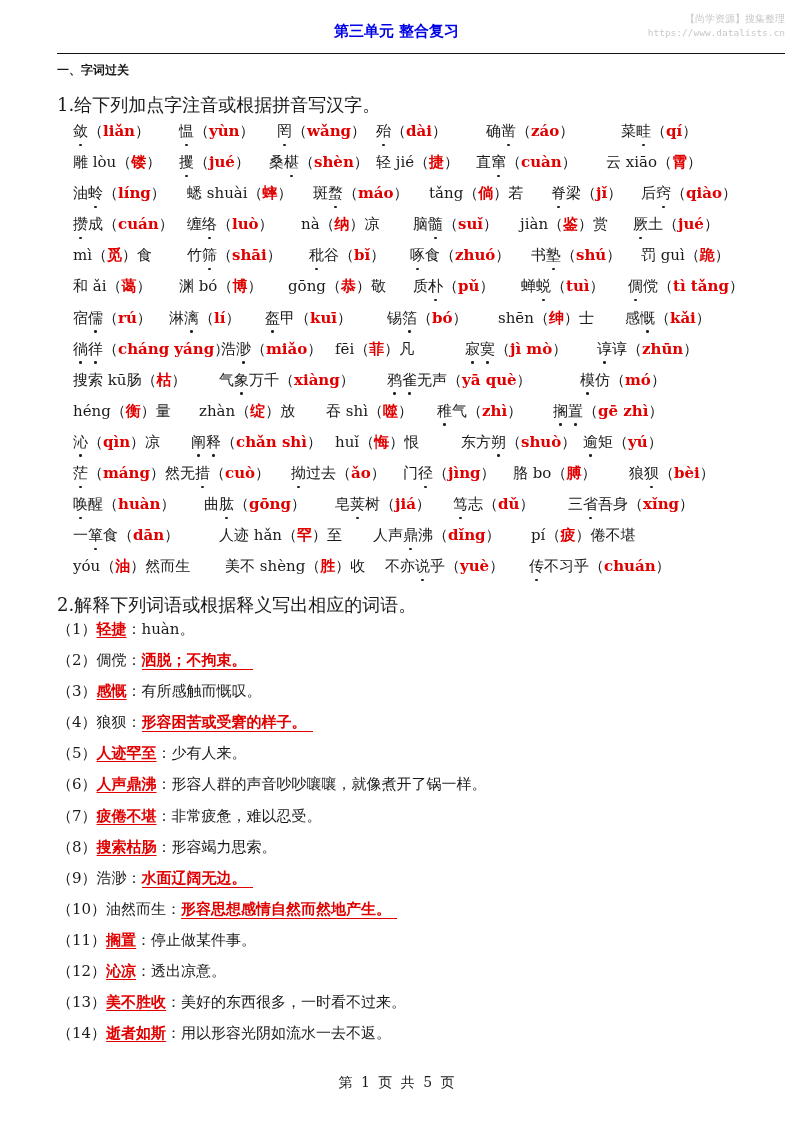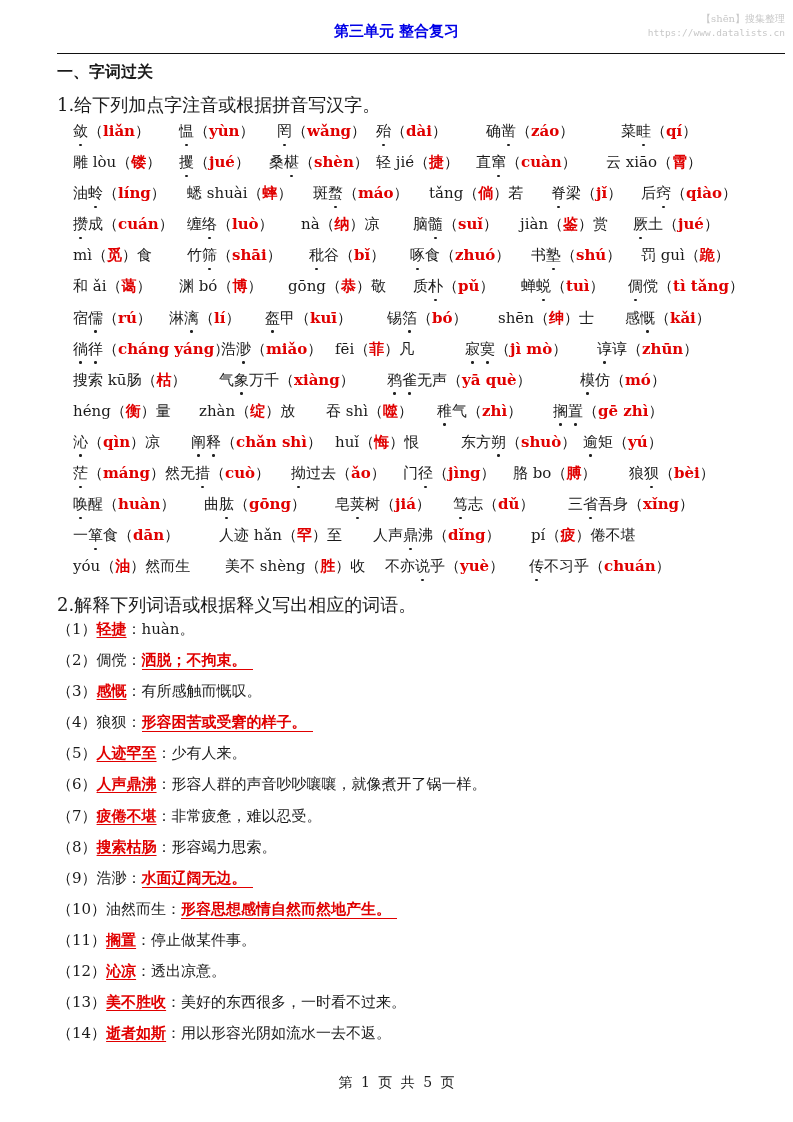--- a/index.html
+++ b/index.html
@@ -16,21 +16,21 @@
   .page-title {
     position: absolute; left: 0; width: 793px; top: 22px; text-align: center;
     color: #0000e6; font-weight: bold; font-size: 15px;
     font-family: "DejaVu Sans", "Liberation Sans", sans-serif;
   }
   .header-rule {
     position: absolute; left: 57px; width: 728px; top: 53px; height: 0;
     border-top: 1.2px solid #111;
   }
   .section-heading {
-    position: absolute; left: 57px; top: 62px; font-size: 16px; font-weight: bold;
+    position: absolute; left: 57px; top: 62px; font-size: 12px; font-weight: bold;
     font-family: Liberation Serif, serif;
   }
   .q-title {
     position: absolute; left: 57px; font-size: 18px;
   }
   .pinyin-grid { position: absolute; left: 73px; top: 122px; width: 700px; }
   .p-row { position: relative; height: 31.1px; }
   .p-item { position: absolute; top: 0; font-size: 15px; white-space: nowrap; }
   .dot { position: relative; display: inline-block; }
   .dot::after {
@@ -45,21 +45,21 @@
   .def-item .mean-ans { color: #e00000; font-weight: bold; border-bottom: 1.5px solid #e00000; padding-bottom: 0px; padding-right: 6px; }
   .footer {
     position: absolute; left: 0; width: 793px; top: 1074px; text-align: center;
     font-size: 14px; word-spacing: 4px;
   }
 </style>
 </head>
 <body>
 
 <div class="watermark">
-  <div>【shēn】搜集整理</div>
+  <div>【尚学资源】搜集整理</div>
   <div class="wm-url">https://www.datalists.cn</div>
 </div>
 
 <div class="page-title">第三单元  整合复习</div>
 <div class="header-rule"></div>
 
 <div class="section-heading">一、字词过关</div>
 
 <div class="q-title" style="top:93px;">1.给下列加点字注音或根据拼音写汉字。</div>
 

